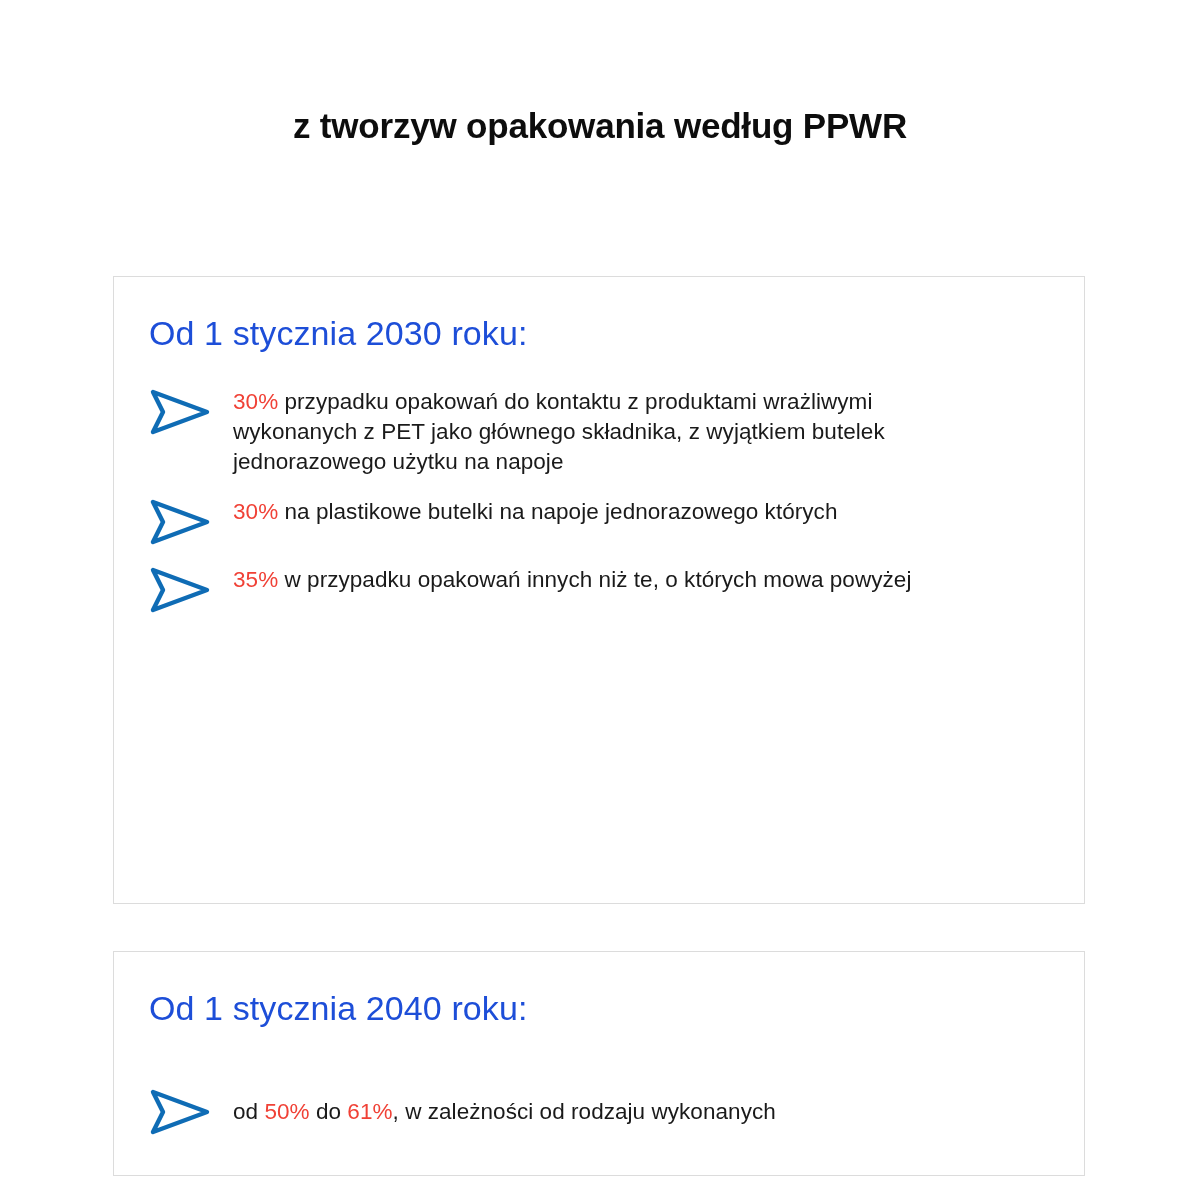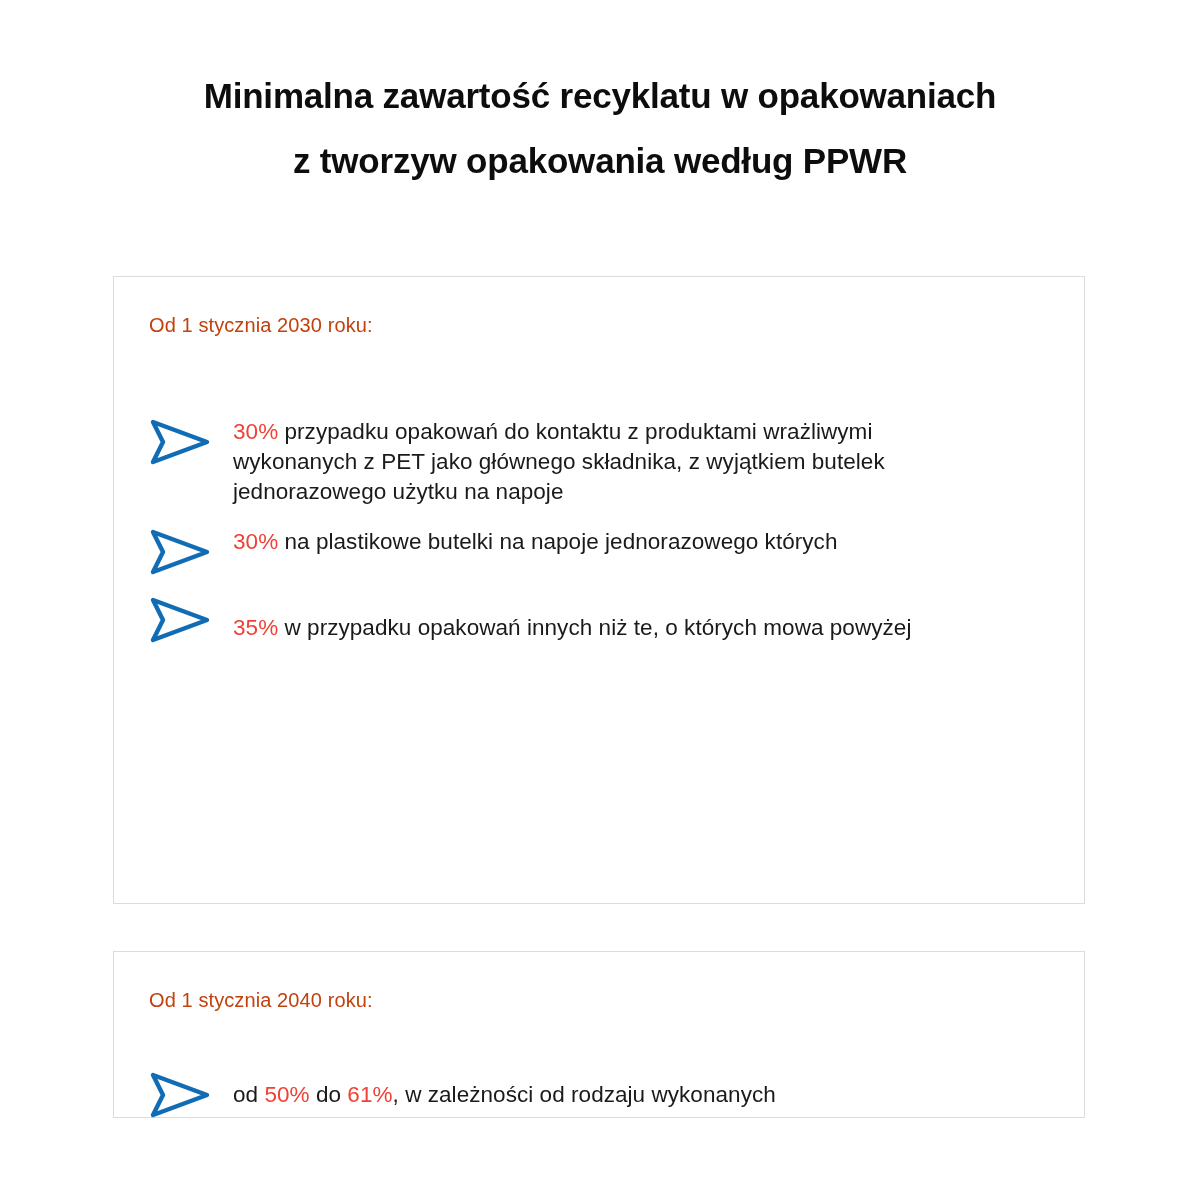--- a/index.html
+++ b/index.html
@@ -42,51 +42,51 @@
     box-sizing: border-box;
     border: 1px solid #dcdcdc;
     background: #ffffff;
   }
   #card-2030 {
     top: 276px;
     height: 628px;
   }
   #card-2040 {
     top: 951px;
-    height: 167px;
+    height: 225px;
   }
 
   .card-inner {
     padding: 36px 34px 0 35px;
   }
 
   .card-heading {
-    font-size: 20px;
-    color: #c2410c;
+    font-size: 34px;
+    color: #1d4ed8;
     font-weight: normal;
     margin: 0 0 0 0;
     line-height: 1.2;
     letter-spacing: 0.1px;
   }
 
   
   .bullet-list {
     list-style: none;
     margin: 0;
     padding: 0;
   }
-  #card-2030 .bullet-list { margin-top: 80px; }
+  #card-2030 .bullet-list { margin-top: 33px; }
   #card-2040 .bullet-list { margin-top: 60px; }
 
   .bullet-item {
     display: flex;
     align-items: flex-start;
     margin-bottom: 20px;
   }
-  .bullet-item:last-child { margin-bottom: 0; align-items: flex-end; }
+  .bullet-item:last-child { margin-bottom: 0; }
 
   .arrow-icon {
     flex: 0 0 auto;
     width: 62px;
     height: 46px;
     margin-top: 2px;
     margin-right: 22px;
   }
   .arrow-icon svg { display: block; }
 
@@ -102,21 +102,20 @@
   }
 
   
   #card-2040 .bullet-item { align-items: center; }
   #card-2040 .arrow-icon { margin-top: 0; }
 </style>
 </head>
 <body>
 
 <div class="title-block">
-  <h1 class="title-line">Minimalna zawartość recyklatu w opakowaniach</h1>
   <h1 class="title-line second">z tworzyw opakowania według PPWR</h1>
 </div>
 
 <section class="card" id="card-2030">
   <div class="card-inner">
 
     <h2 class="card-heading">Od 1 stycznia 2030 roku:</h2>
 
     <ul class="bullet-list">
 

